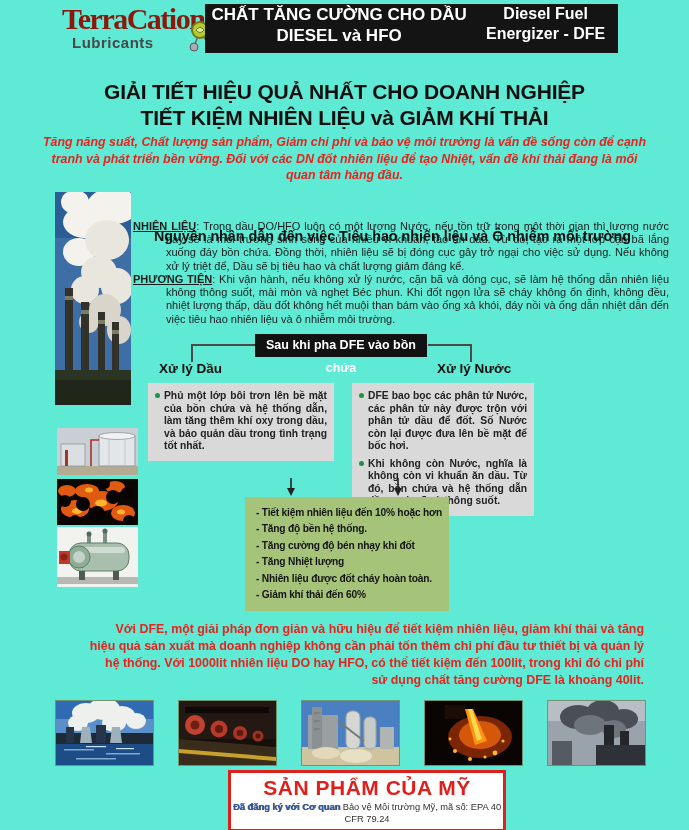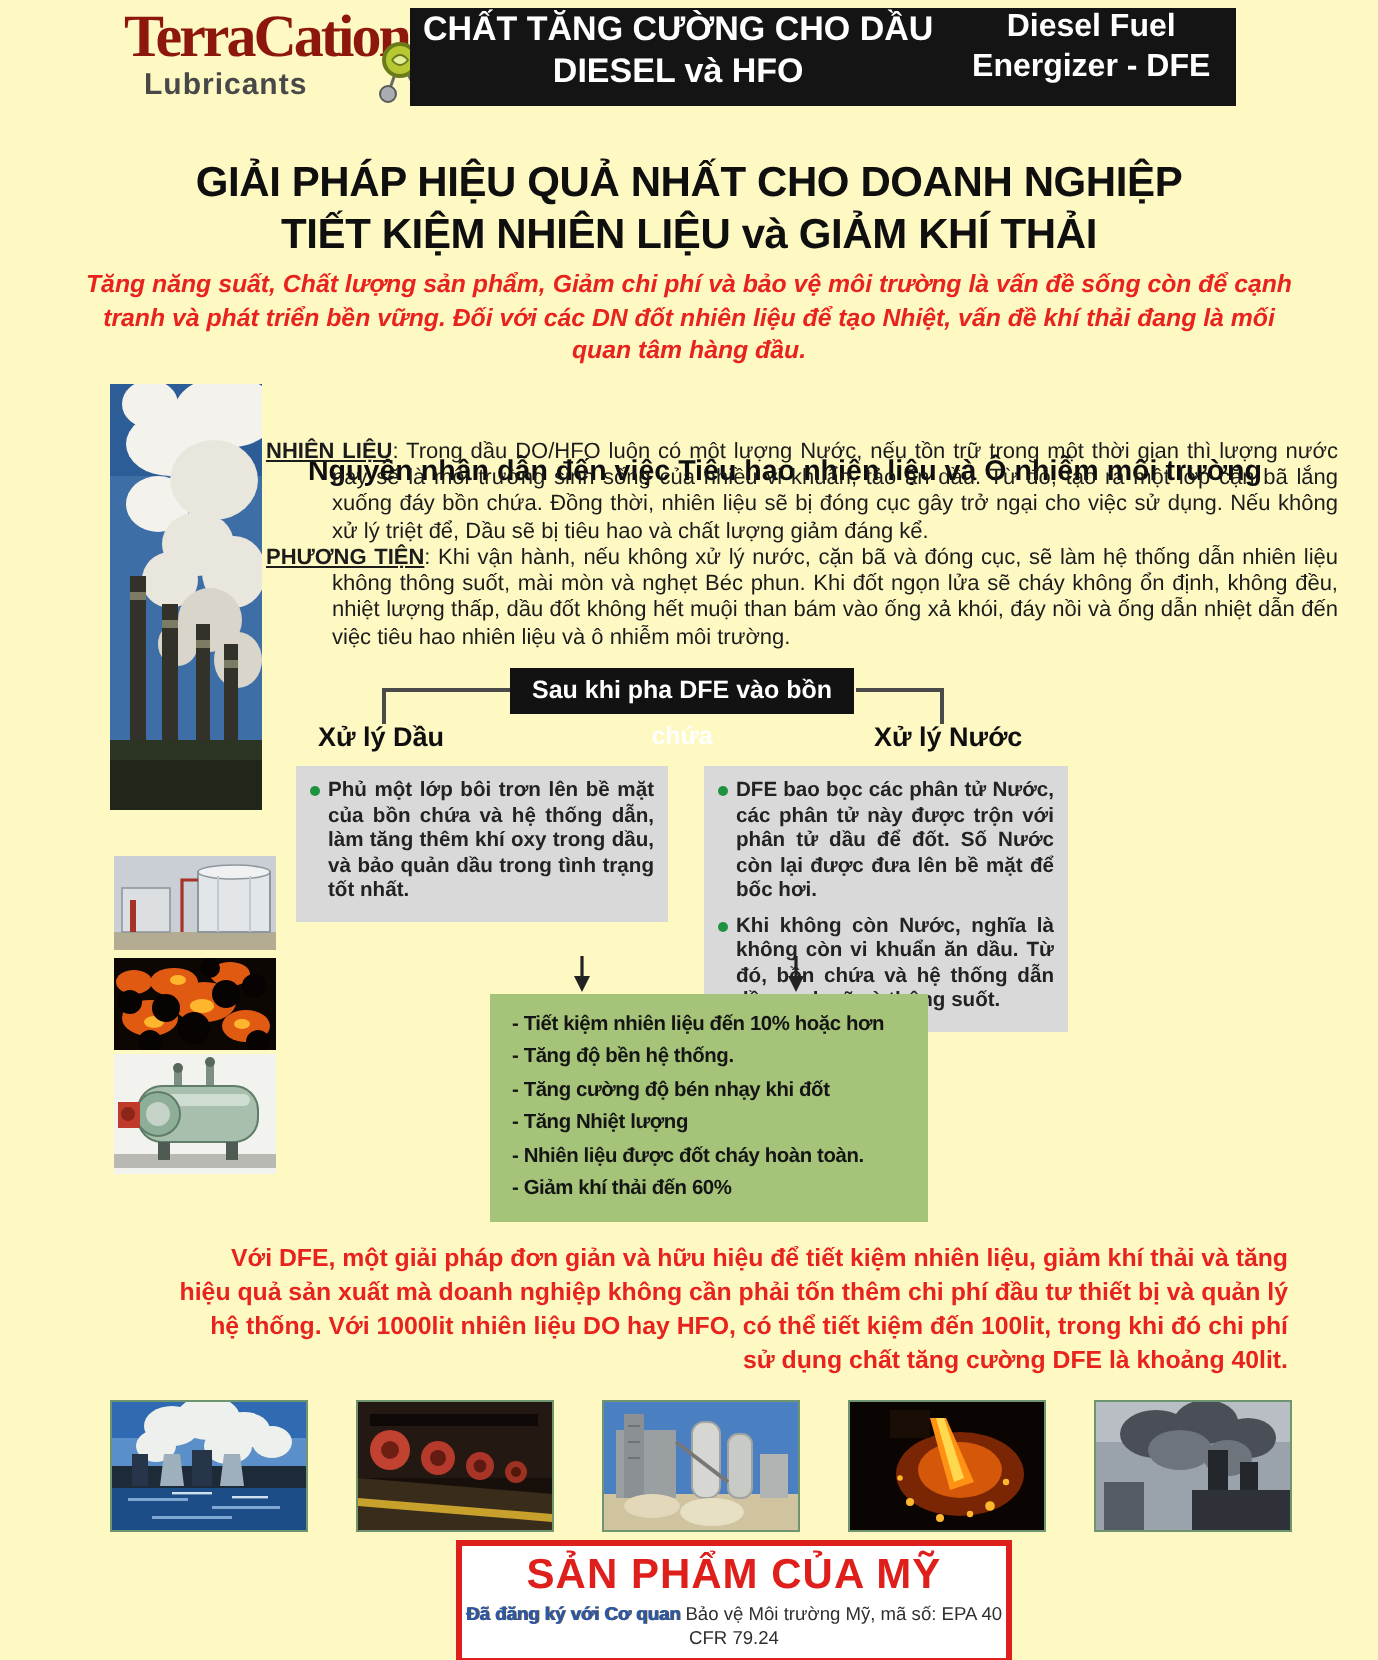--- a/index.html
+++ b/index.html
@@ -1,16 +1,16 @@
 <!DOCTYPE html>
 <html lang="vi"><head>
 <meta charset="utf-8">
 <style>
   html,body{margin:0;padding:0;background:#fff;}
-  .page{position:relative;width:689px;height:830px;background:#fef9c3;overflow:hidden;
+  .page{position:relative;width:689px;height:830px;background:#5eead4;overflow:hidden;
         font-family:"Liberation Sans","DejaVu Sans",sans-serif;color:#1c1c1c;}
   .abs{position:absolute;}
 
   
   .logo-name{left:62px;top:4px;font-family:"Liberation Serif","DejaVu Serif",serif;
              font-weight:bold;font-size:30px;line-height:30px;letter-spacing:-1.5px;color:#8d170d;}
   .logo-sub{left:72px;top:34px;font-weight:bold;font-size:15px;color:#484848;letter-spacing:.5px;}
   .molecule{left:186px;top:8px;}
 
   
@@ -38,21 +38,21 @@
 
   .graybox{background:#d9d9d9;padding:7px 7px 3px 7px;top:383px;}
   .gb-left{left:148px;width:172px;} .gb-right{left:352px;width:168px;}
   .bullet-row{display:flex;gap:4px;margin-bottom:5px;}
   .dot{width:5px;height:5px;border-radius:50%;background:#1f9240;margin-top:3px;flex:none;}
   .btext{font-weight:bold;font-size:10.3px;line-height:12.5px;text-align:justify;color:#222;}
 
   .downarrow{top:478px;}
   .da1{left:286px;} .da2{left:393px;}
 
-  .greenbox{left:245px;top:497px;width:188px;background:#a6c479;padding:8px 20px 8px 11px;}
+  .greenbox{left:245px;top:497px;width:188px;background:#a6c479;padding:8px 5px 8px 11px;}
   .benefit{font-weight:bold;font-size:10.2px;line-height:16.4px;color:#141414;
            white-space:nowrap;letter-spacing:-.2px;}
 
   .conclusion{left:88px;top:621px;width:556px;font-weight:bold;font-size:12.4px;
               line-height:17px;color:#e8231e;text-align:right;}
 
   .photo{display:block;}
   .photo-b{border:1px solid #6f9470;}
 
   .badge{left:228px;top:770px;width:272px;border:3px solid #df1f1b;background:#fff;
@@ -82,21 +82,21 @@
     <circle cx="14" cy="22" r="8" fill="#b7c832" stroke="#6b7a1a" stroke-width="2"></circle>
     <path d="M10 22 q4 -5 8 0 q-4 5 -8 0" fill="#e4ef9a" stroke="#6b7a1a" stroke-width="1"></path>
   </svg>
 
   <div class="abs banner">
     <div class="l1">CHẤT TĂNG CƯỜNG CHO DẦU DIESEL và HFO</div>
     <div class="l2">Diesel Fuel Energizer - DFE</div>
   </div>
 
   <div class="abs main-title">
-    <div>GIẢI PHÁP HIỆU QUẢ NHẤT CHO DOANH NGHIỆP</div>
+    <div>GIẢI TIẾT HIỆU QUẢ NHẤT CHO DOANH NGHIỆP</div>
     <div>TIẾT KIỆM NHIÊN LIỆU và GIẢM KHÍ THẢI</div>
   </div>
 
   <div class="abs intro">Tăng năng suất, Chất lượng sản phẩm, Giảm chi phí và bảo vệ môi trường là vấn đề sống còn để cạnh tranh và phát triển bền vững. Đối với các DN đốt nhiên liệu để tạo Nhiệt, vấn đề khí thải đang là mối quan tâm hàng đầu.</div>
 
   <svg class="abs photo" style="left:55px;top:192px;" width="76" height="213" viewBox="0 0 76 213">
     <rect width="76" height="213" fill="#3d6ea6"></rect>
     <rect width="76" height="46" fill="#2d5d97"></rect>
     <g fill="#f4f2ec">
       <ellipse cx="58" cy="14" rx="26" ry="18"></ellipse>

